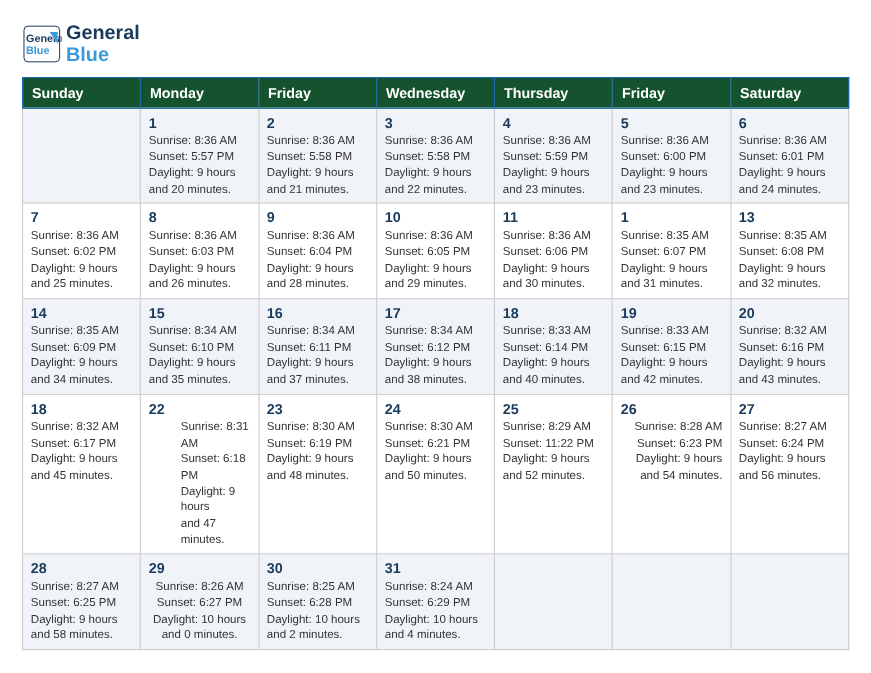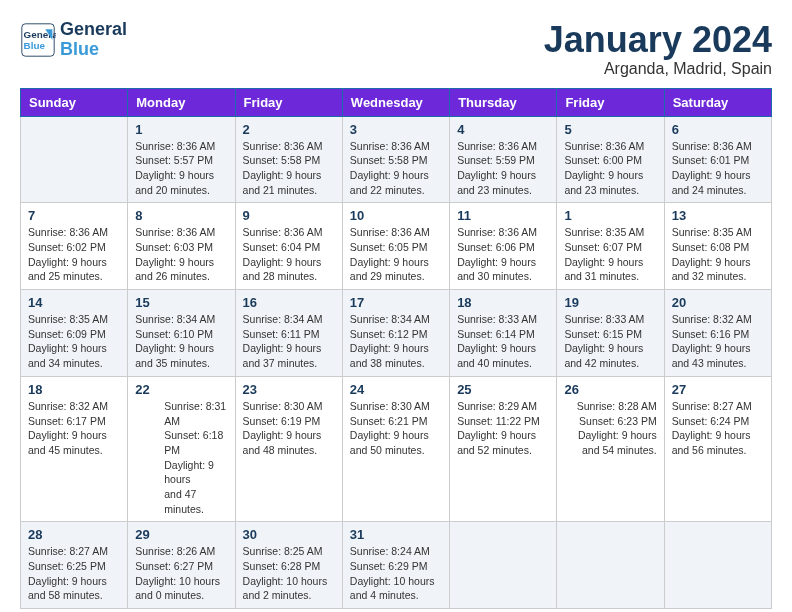--- a/index.html
+++ b/index.html
@@ -46,21 +46,21 @@
     .location {
       font-size: 16px;
       color: #333;
     }
     table {
       width: 100%;
       border-collapse: collapse;
       table-layout: fixed;
     }
     thead th {
-      background-color: #6d28d9;
+      background-color: #14532d;
       color: white;
       text-align: left;
       padding: 6px 8px;
       font-size: 13px;
       font-weight: bold;
       border: 1px solid #1a6aad;
     }
     tbody td {
       border: 1px solid #ccc;
       vertical-align: top;
@@ -98,24 +98,20 @@
       <text x="4" y="18" font-size="11" font-weight="bold" fill="#1a3a5c">General</text>
       <text x="4" y="30" font-size="11" font-weight="bold" fill="#3a9ad9">Blue</text>
       <polygon points="28,8 36,8 36,20" fill="#3a9ad9"></polygon>
     </svg>
     <div>
       <div class="logo-text">
         <span>General</span><br><span style="color:#3a9ad9">Blue</span>
       </div>
     </div>
   </div>
-  <div class="title-block">
-    <div class="month-title">January 2024</div>
-    <div class="location">Arganda, Madrid, Spain</div>
-  </div>
 </div>
 
 <table>
   <thead>
     <tr>
     <th>Sunday</th>
         <th>Monday</th>
         <th>Friday</th>
         <th>Wednesday</th>
         <th>Thursday</th>
@@ -325,21 +321,21 @@
       <tr>
         <td>
           <span class="day-number">28</span>
           <div class="day-info" style="white-space: pre-line;">Sunrise: 8:27 AM
 Sunset: 6:25 PM
 Daylight: 9 hours
 and 58 minutes.</div>
         </td>
         <td>
           <span class="day-number">29</span>
-          <div class="day-info" style="white-space: pre-line;">Sunrise: 8:26 AM
+          <div class="day-info" style="white-space: pre-line; text-align: center;">Sunrise: 8:26 AM
 Sunset: 6:27 PM
 Daylight: 10 hours
 and 0 minutes.</div>
         </td>
         <td>
           <span class="day-number">30</span>
           <div class="day-info" style="white-space: pre-line;">Sunrise: 8:25 AM
 Sunset: 6:28 PM
 Daylight: 10 hours
 and 2 minutes.</div>

